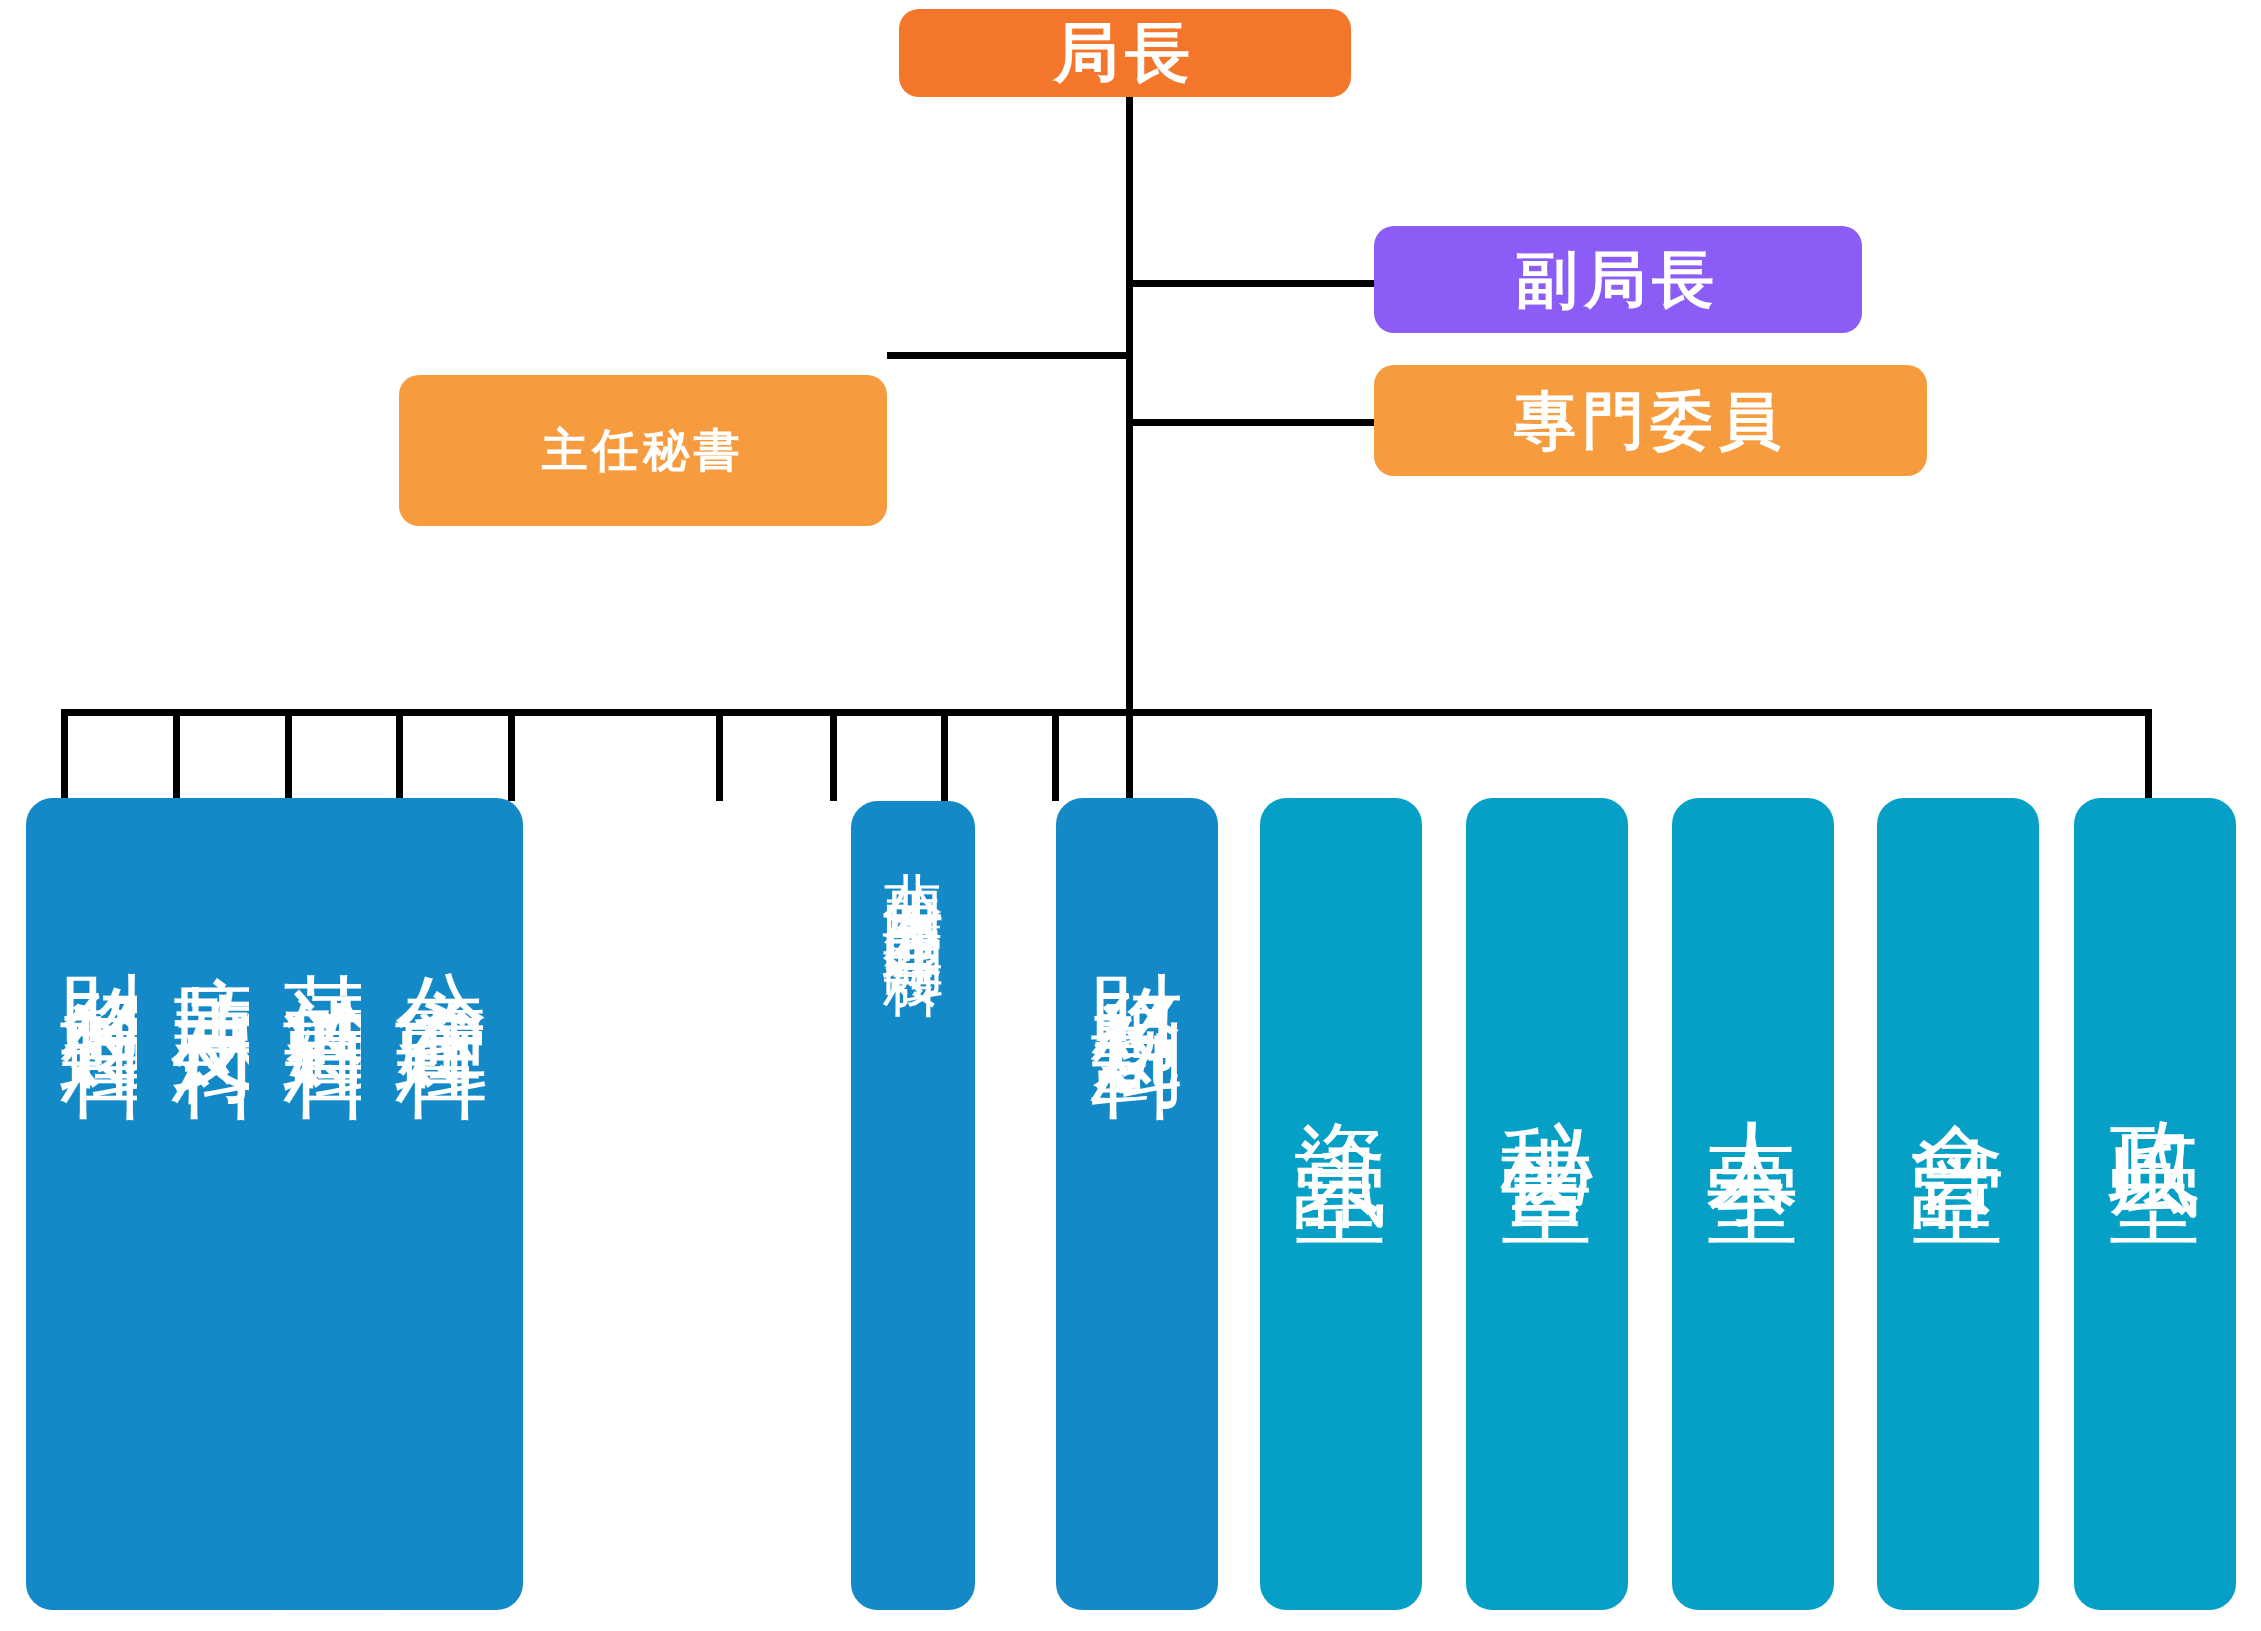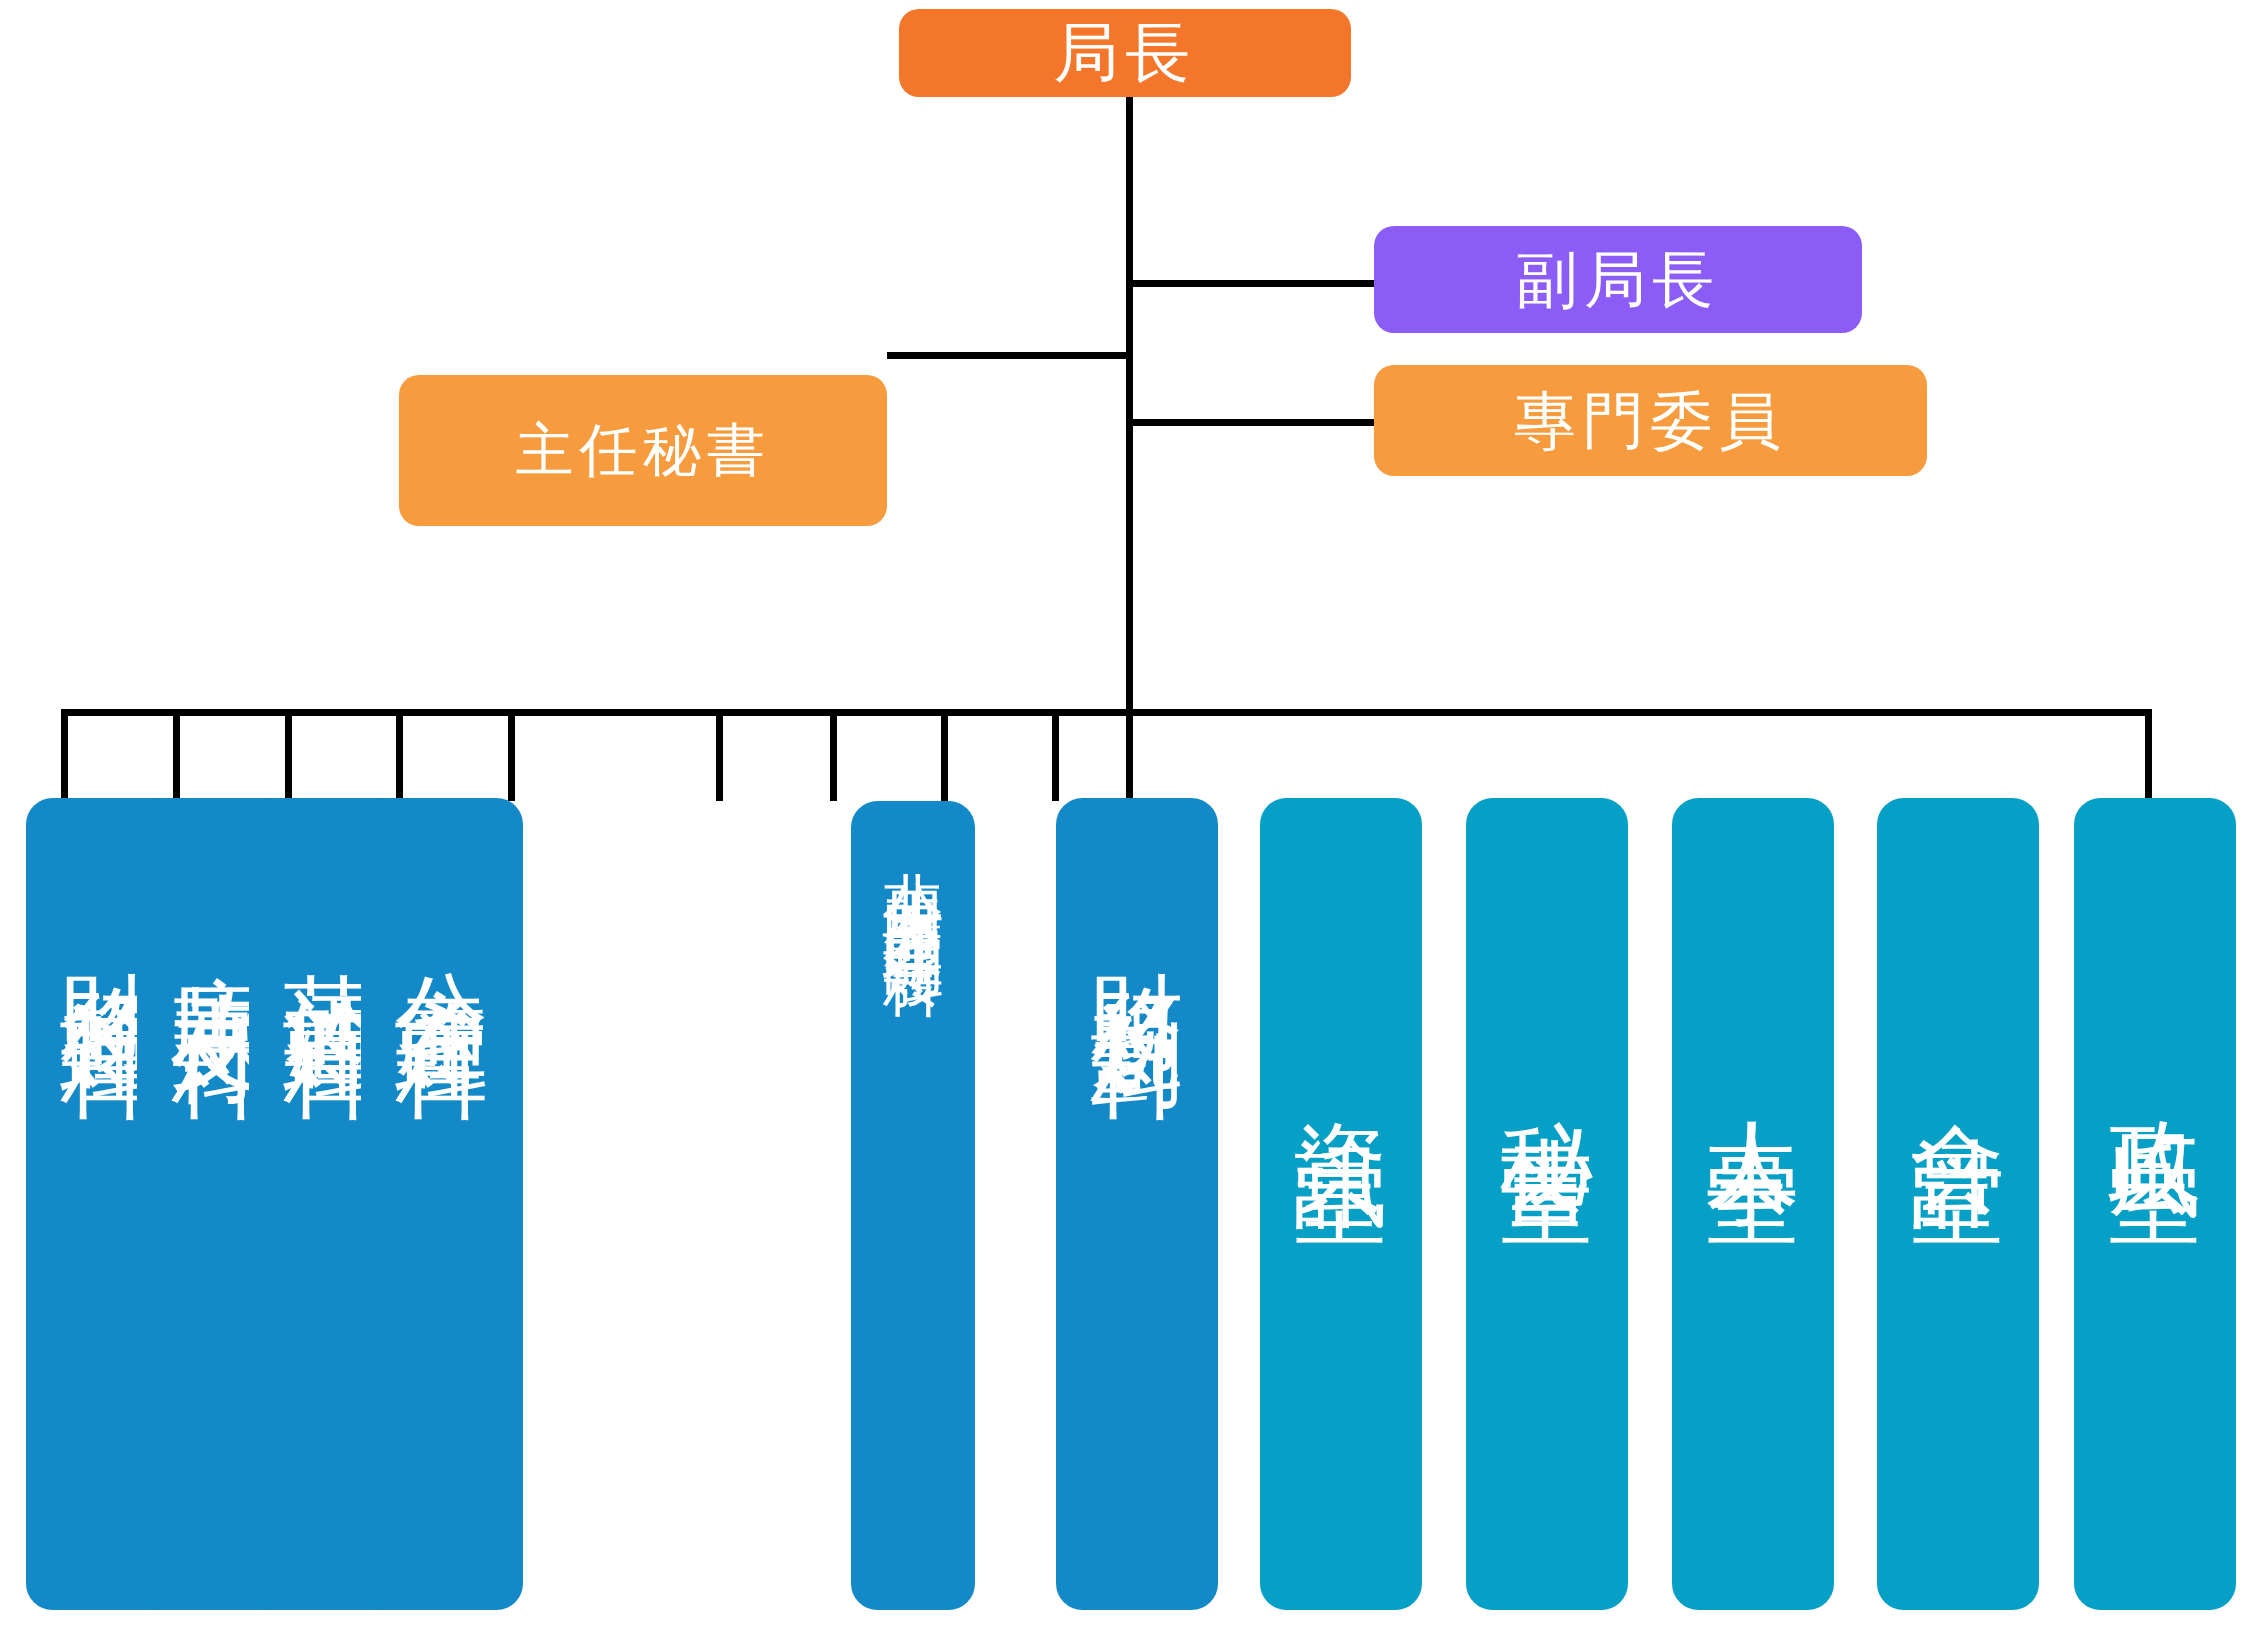--- a/index.html
+++ b/index.html
@@ -32,21 +32,21 @@
     user-select:none;
   }
   .node .lbl{
     display:block;
     letter-spacing:0.02em;
   }
 
   
   .exec{
     border-radius:20px;
-    font-weight:400;
+    font-weight:700;
   }
   .exec .lbl{
     letter-spacing:0.10em;
     white-space:nowrap;
   }
 
   
   .division{
     border-radius:26.5px;
     align-items:flex-start;
@@ -94,21 +94,21 @@
   </div>
 
   <div class="node exec" style="left:1374px; top:226px; width:488px; height:107px; background:#8b5cf6; font-size:62px;">
     <span class="lbl">副局長</span>
   </div>
 
   <div class="node exec" style="left:1374px; top:365px; width:553px; height:111px; background:#F79C3E; font-size:62px;">
     <span class="lbl">專門委員</span>
   </div>
 
-  <div class="node exec" style="left:399px; top:375px; width:488px; height:151px; background:#F79C3E; font-size:58px;">
+  <div class="node exec" style="left:399px; top:375px; width:488px; height:151px; background:#F79C3E; font-size:46px;">
     <span class="lbl">主任秘書</span>
   </div>
 
   <div class="node division" style="left:26px; top:798px; width:162px; height:812px; background:#1389C8; font-size:93px; padding-top:100px;">
     <span class="lbl">財務管理科</span>
   </div>
 
   <div class="node division" style="left:137px; top:798px; width:162px; height:812px; background:#1389C8; font-size:93px; padding-top:100px;">
     <span class="lbl">庫款支付科</span>
   </div>

